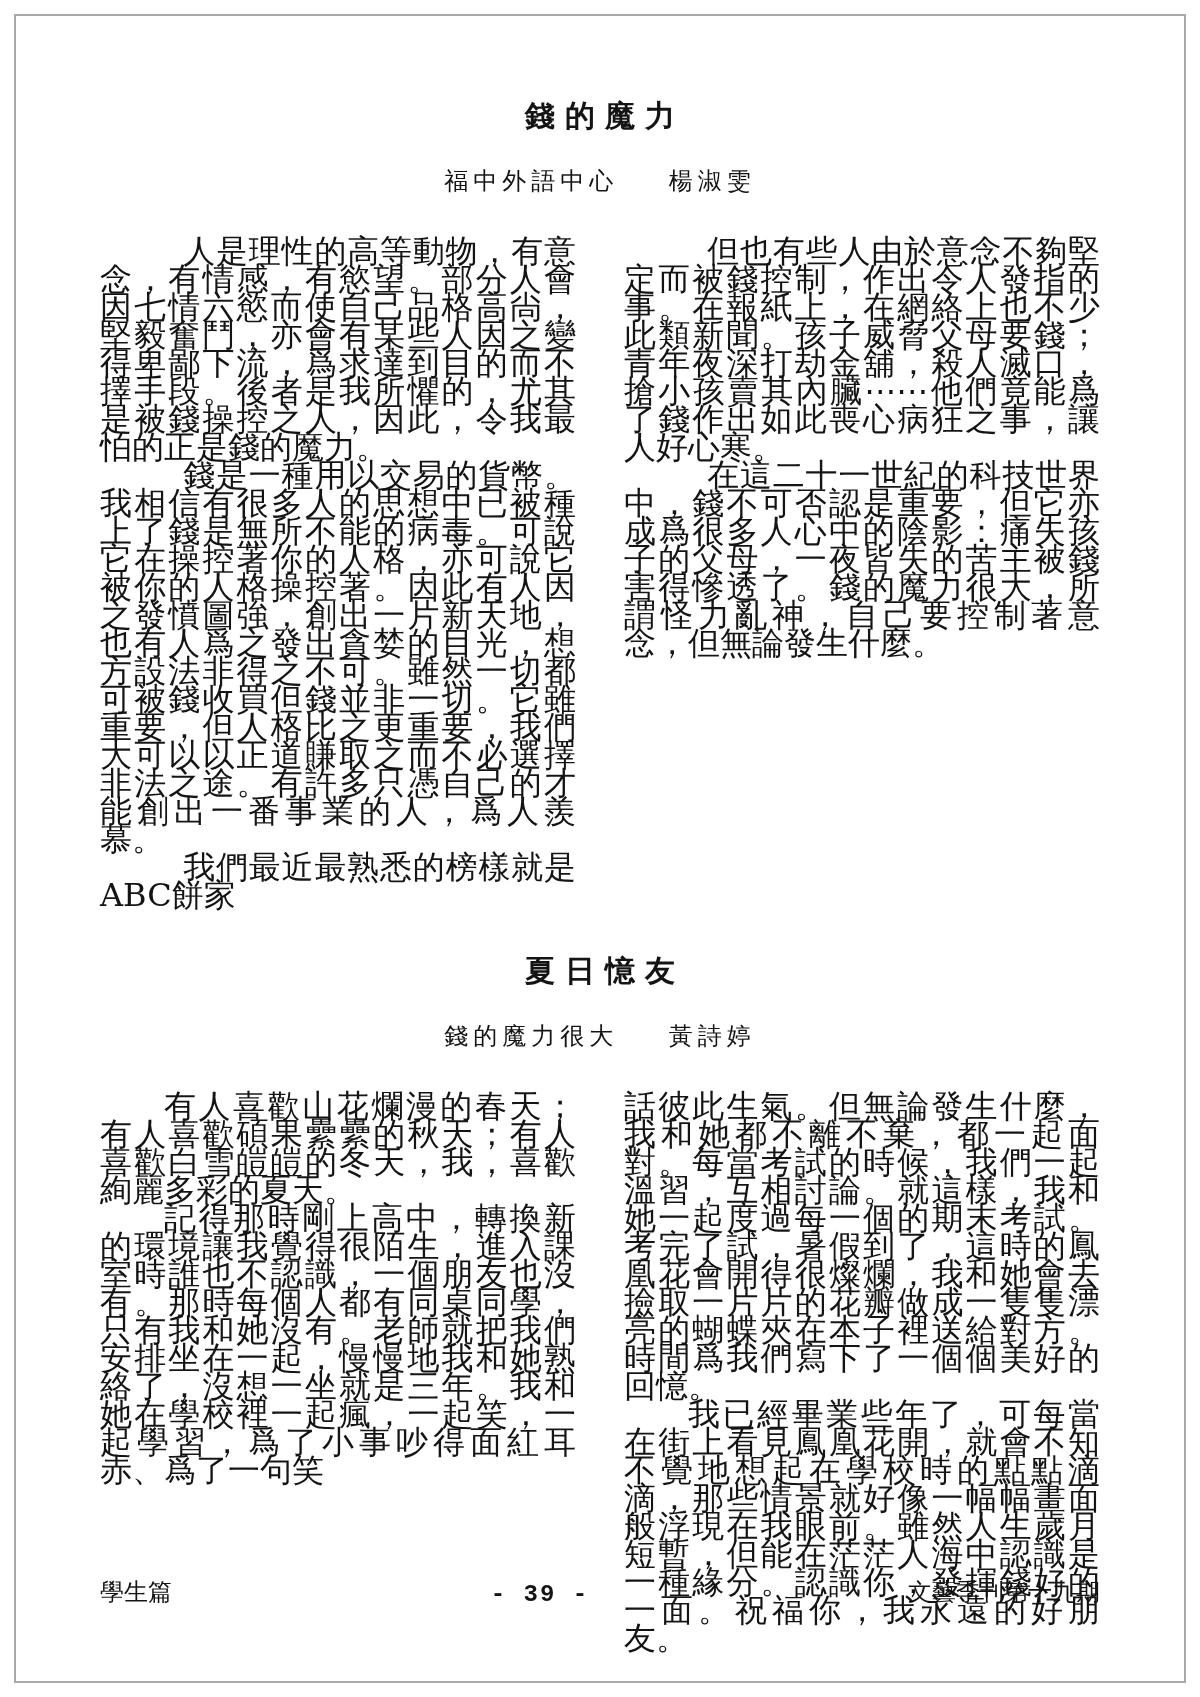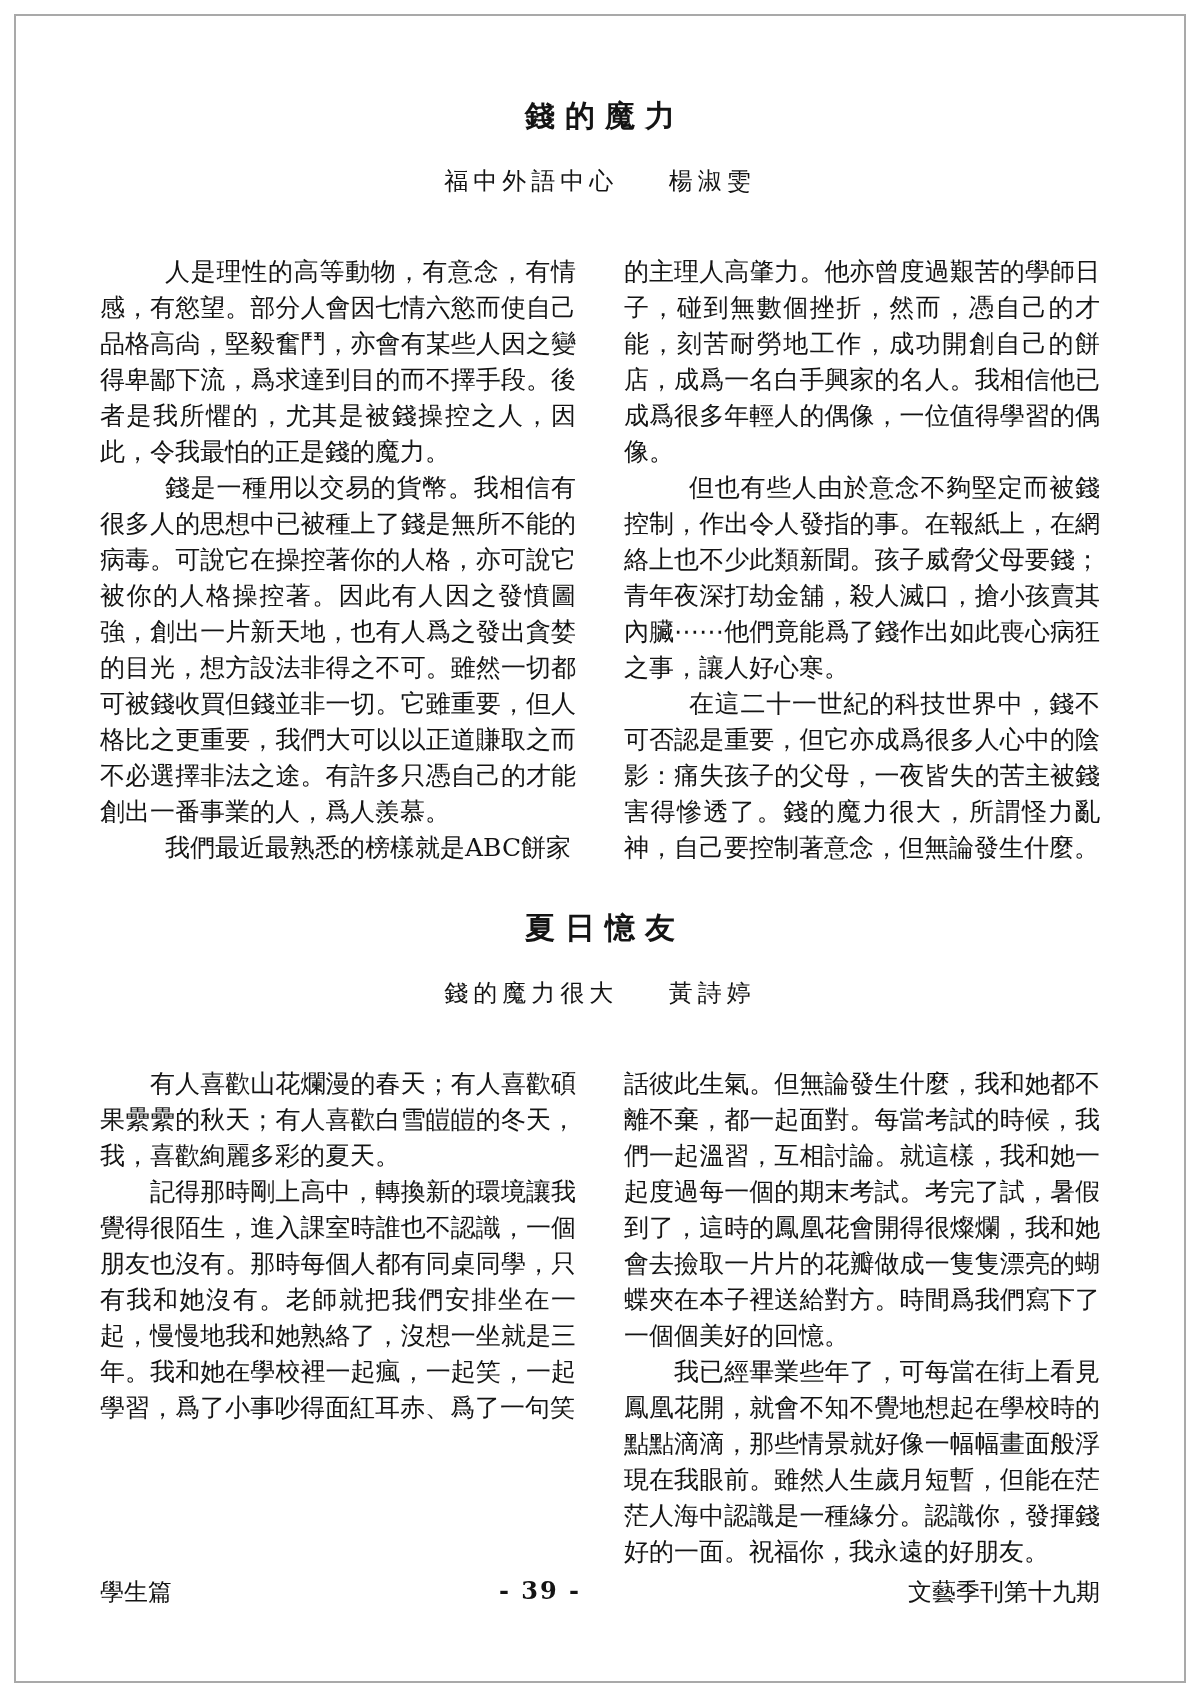--- a/index.html
+++ b/index.html
@@ -40,40 +40,40 @@
     margin-top: 28px;
   }
   .byline .author { margin-left: 2.1em; }
   .columns {
     display: flex;
     gap: 48px;
     margin-top: 40px;
   }
   .col {
     flex: 1 1 0;
-    font-size: 25px;
-    line-height: 36px;
+    font-size: 32px;
+    line-height: 28px;
     text-align: justify;
     text-justify: inter-ideograph;
-    margin-top: 17px;
   }
   .para { margin: 0; }
   .essay-1 .para.indent { text-indent: 2.6em; }
   .essay-2 .para.indent { text-indent: 2em; }
   .footer {
     position: absolute;
     left: 100px; right: 100px; top: 1576px;
     display: flex;
     justify-content: space-between;
-    align-items: flex-start;
+    align-items: flex-end;
     font-size: 24px;
   }
   .footer .page-num {
     font-weight: bold;
     letter-spacing: 2px;
+    font-family: Liberation Mono, monospace;
   }
 </style>
 </head>
 <body>
 
 <div class="page-border"></div>
 
 <div class="content">
 
   <section class="essay essay-1">
@@ -81,21 +81,20 @@
     <div class="byline">
       <span class="affiliation">福中外語中心</span><span class="author">楊淑雯</span>
     </div>
     <div class="columns">
       <div class="col">
           <p class="para indent">人是理性的高等動物，有意念，有情感，有慾望。部分人會因七情六慾而使自己品格高尙，堅毅奮鬥，亦會有某些人因之變得卑鄙下流，爲求達到目的而不擇手段。後者是我所懼的，尤其是被錢操控之人，因此，令我最怕的正是錢的魔力。</p>
           <p class="para indent">錢是一種用以交易的貨幣。我相信有很多人的思想中已被種上了錢是無所不能的病毒。可說它在操控著你的人格，亦可說它被你的人格操控著。因此有人因之發憤圖強，創出一片新天地，也有人爲之發出貪婪的目光，想方設法非得之不可。雖然一切都可被錢收買但錢並非一切。它雖重要，但人格比之更重要，我們大可以以正道賺取之而不必選擇非法之途。有許多只憑自己的才能創出一番事業的人，爲人羨慕。</p>
           <p class="para indent">我們最近最熟悉的榜樣就是ABC餅家</p>
         </div>
       <div class="col">
-          <p class="para">的主理人高肇力。他亦曾度過艱苦的學師日子，碰到無數個挫折，然而，憑自己的才能，刻苦耐勞地工作，成功開創自己的餅店，成爲一名白手興家的名人。我相信他已成爲很多年輕人的偶像，一位值得學習的偶像。</p>
           <p class="para indent">但也有些人由於意念不夠堅定而被錢控制，作出令人發指的事。在報紙上，在網絡上也不少此類新聞。孩子威脅父母要錢；青年夜深打劫金舖，殺人滅口，搶小孩賣其內臟⋯⋯他們竟能爲了錢作出如此喪心病狂之事，讓人好心寒。</p>
           <p class="para indent">在這二十一世紀的科技世界中，錢不可否認是重要，但它亦成爲很多人心中的陰影：痛失孩子的父母，一夜皆失的苦主被錢害得慘透了。錢的魔力很大，所謂怪力亂神，自己要控制著意念，但無論發生什麼。</p>
         </div>
     </div>
   </section>
 
   <section class="essay essay-2">
     <h1 class="essay-title">夏日憶友</h1>
     <div class="byline">
       <span class="affiliation">錢的魔力很大</span><span class="author">黃詩婷</span>

